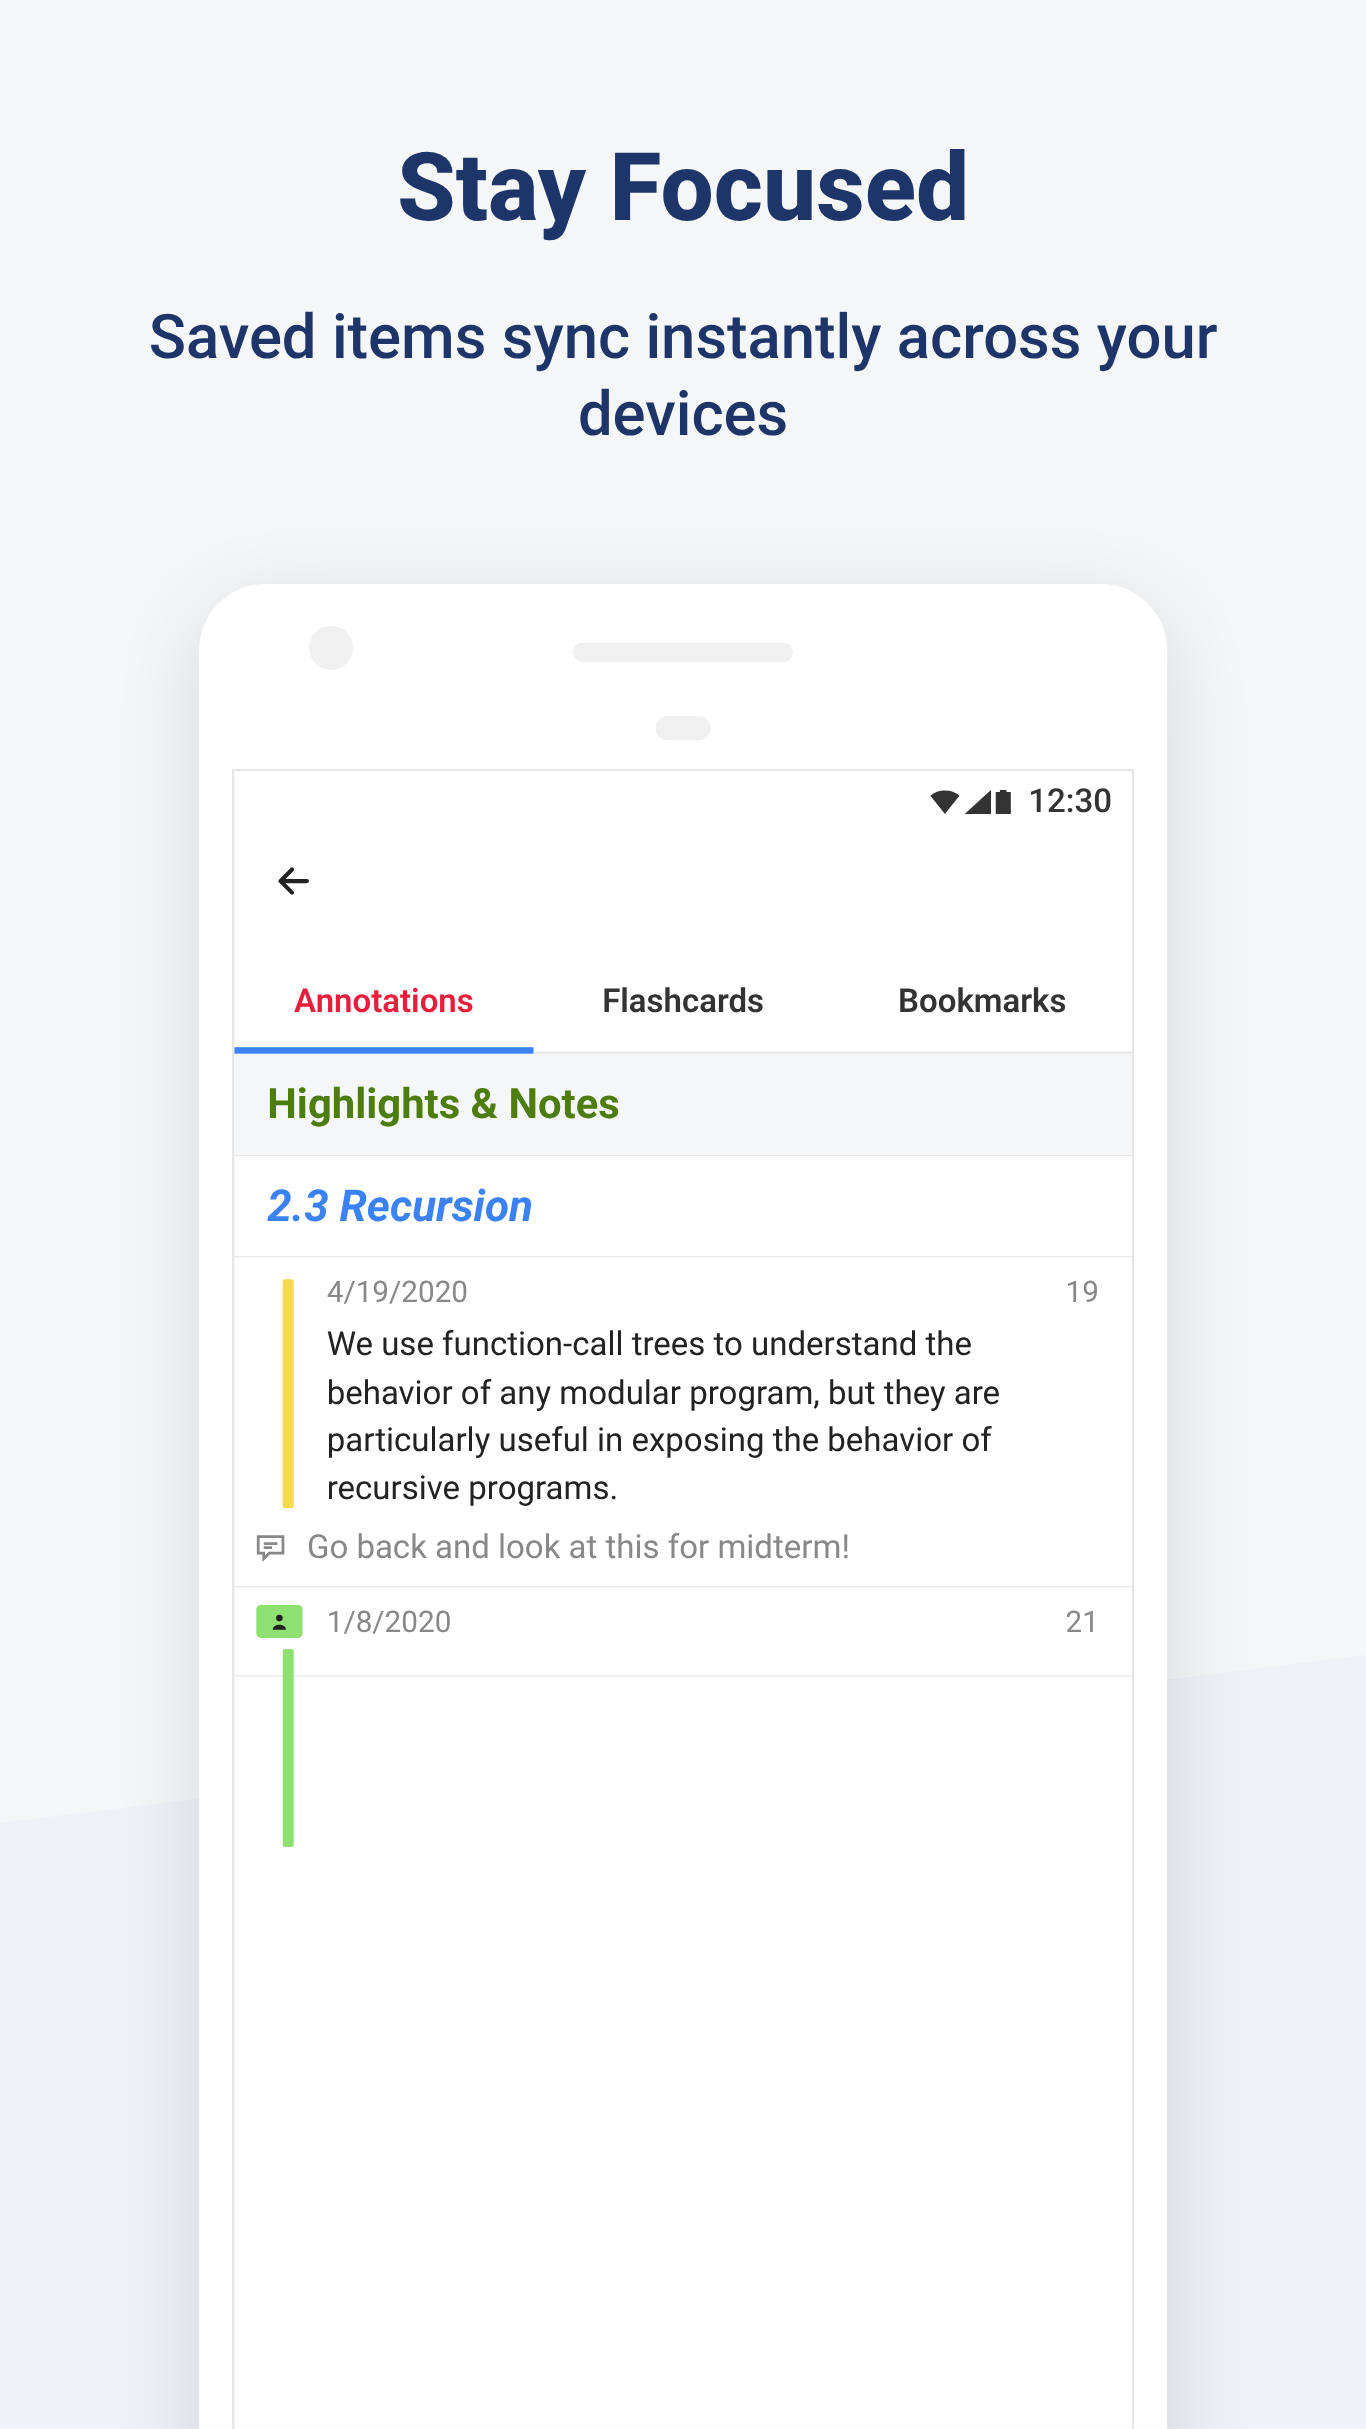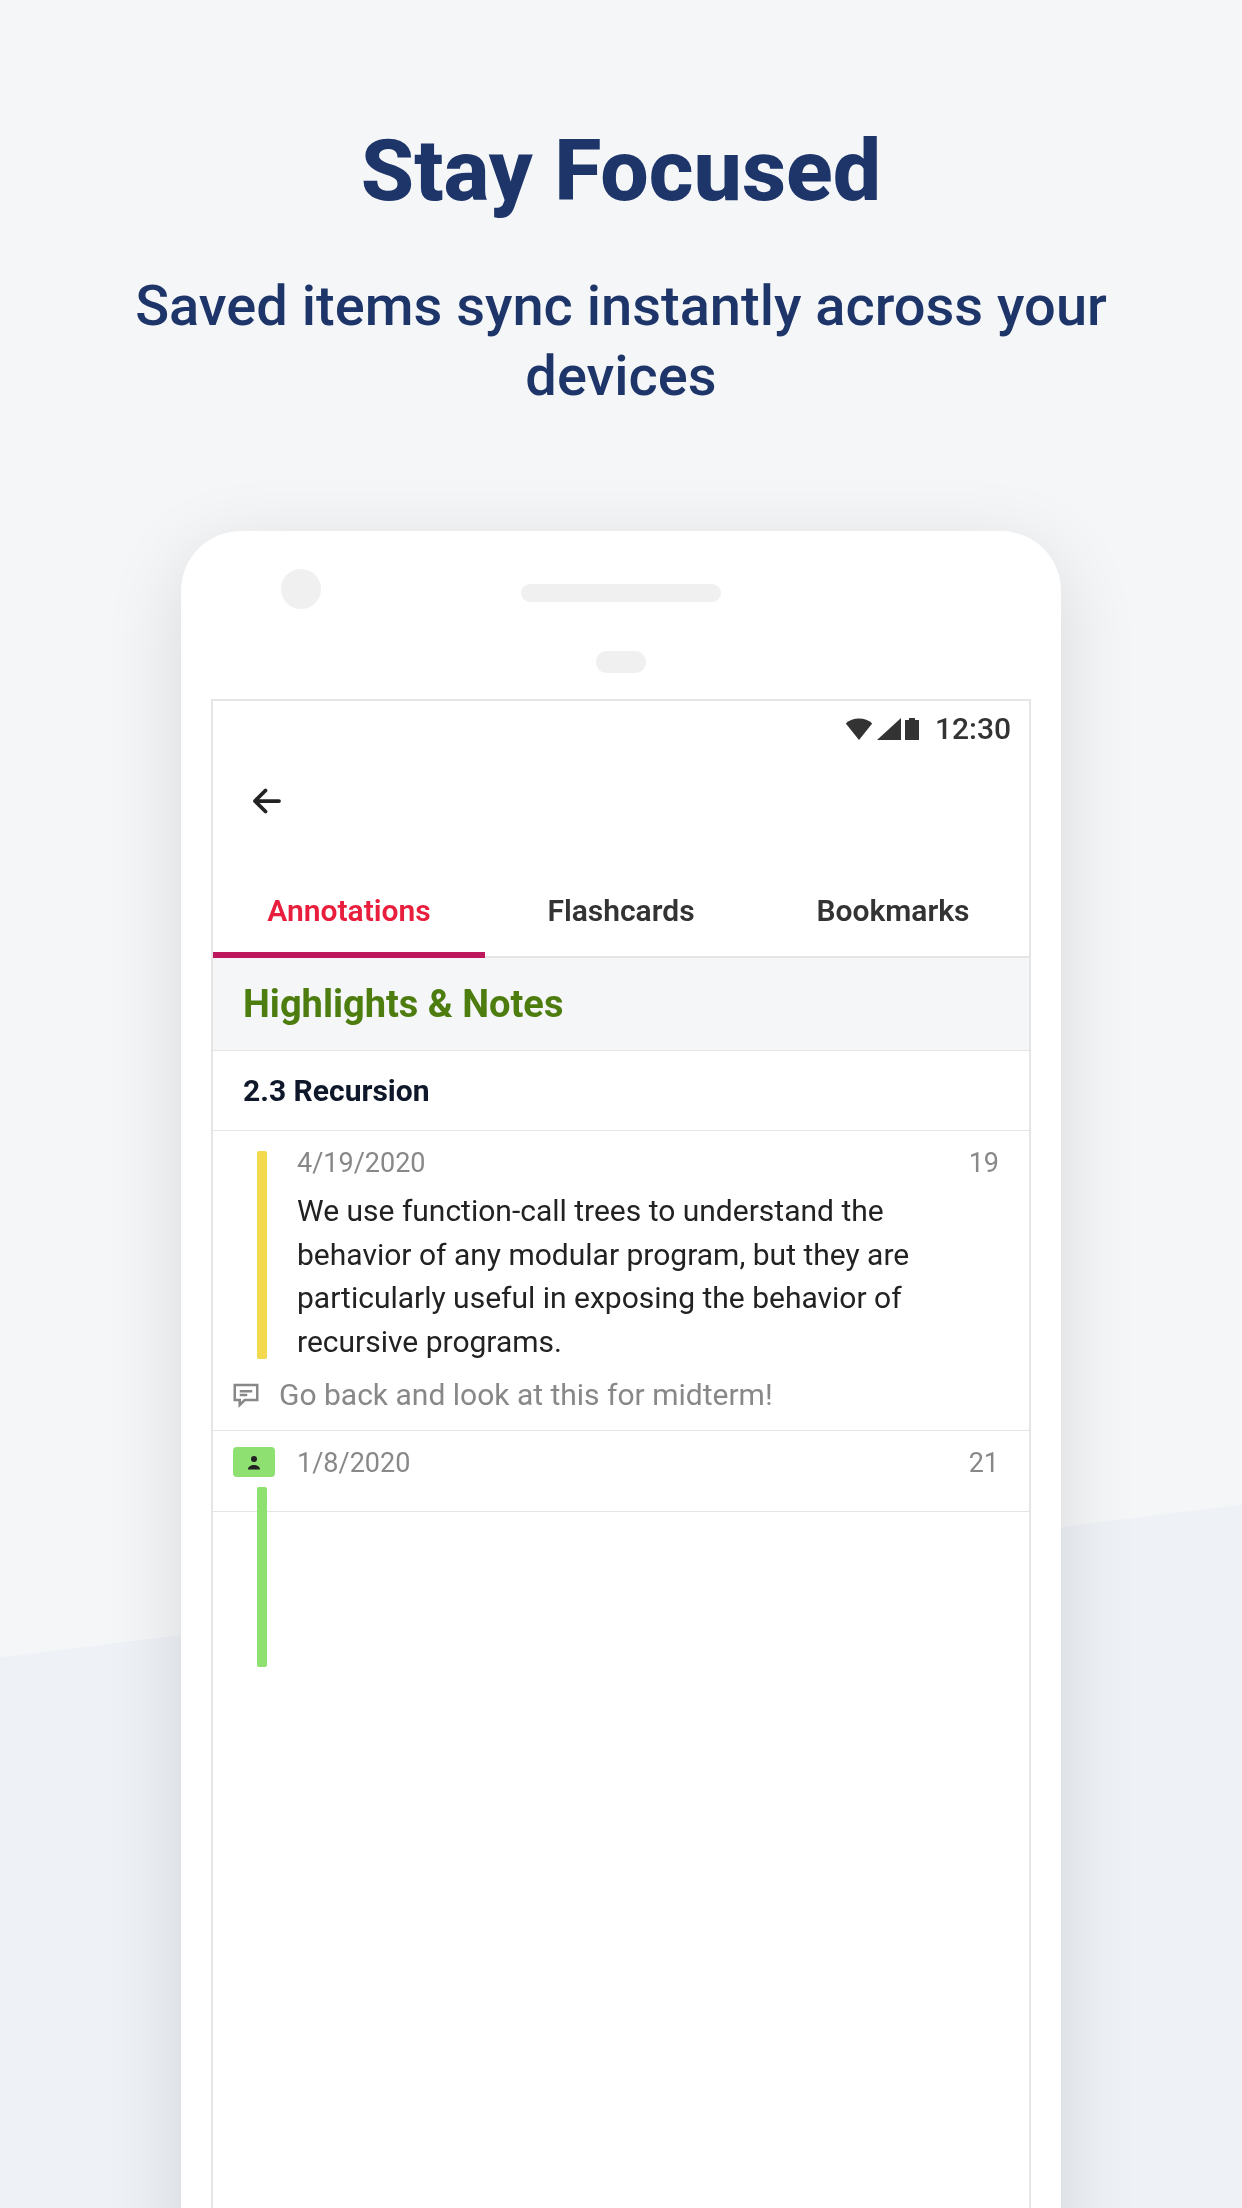--- a/index.html
+++ b/index.html
@@ -121,37 +121,38 @@
   .tab {
     flex: 1;
     text-align: center;
     padding: 24px 0;
     font-size: 30px;
     font-weight: 600;
     color: #333;
   }
   .tab.active {
     color: #e91e3c;
-    border-bottom: 6px solid #be185d;
+    border-bottom: 6px solid #3b82f6;
     margin-bottom: -2px;
   }
   .section-header {
     background: #f5f6f8;
     padding: 24px 30px;
     font-size: 38px;
     font-weight: 700;
     color: #4d7c0f;
     border-bottom: 1px solid #e5e5e5;
   }
   .chapter {
     padding: 22px 30px;
-    font-size: 30px;
+    font-size: 40px;
     font-weight: 700;
-    color: #0f172a;
+    color: #3b82f6;
     border-bottom: 1px solid #e5e5e5;
+    font-style: italic;
   }
   .note-list { flex: 1; overflow: hidden; }
   .note {
     padding: 16px 30px 18px 44px;
     border-bottom: 1px solid #e5e5e5;
     position: relative;
   }
   .note-bar {
     position: absolute;
     left: 44px;

